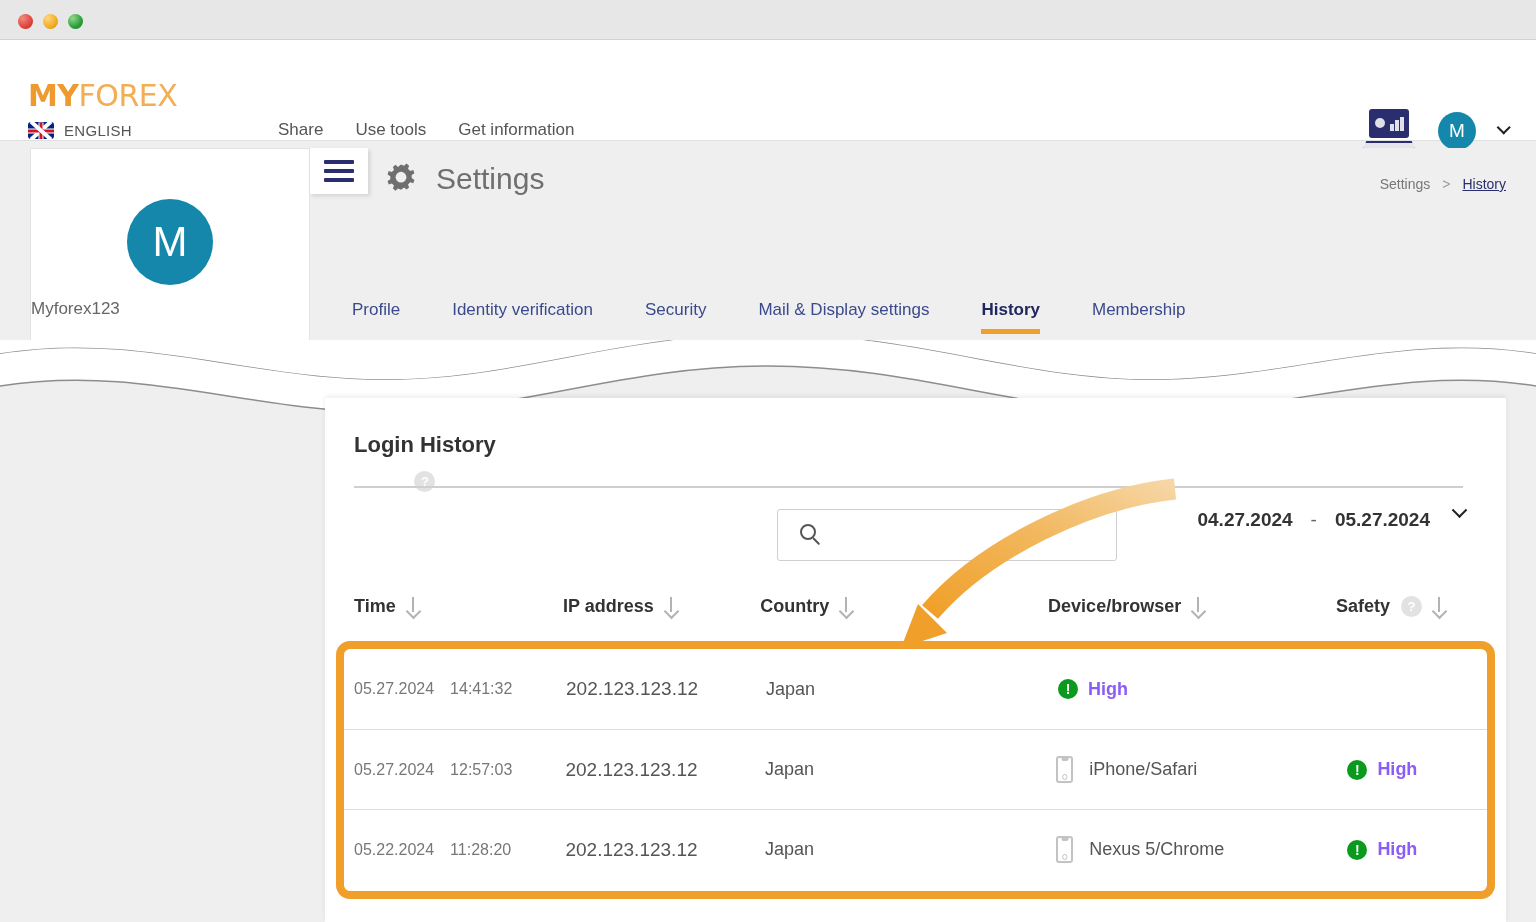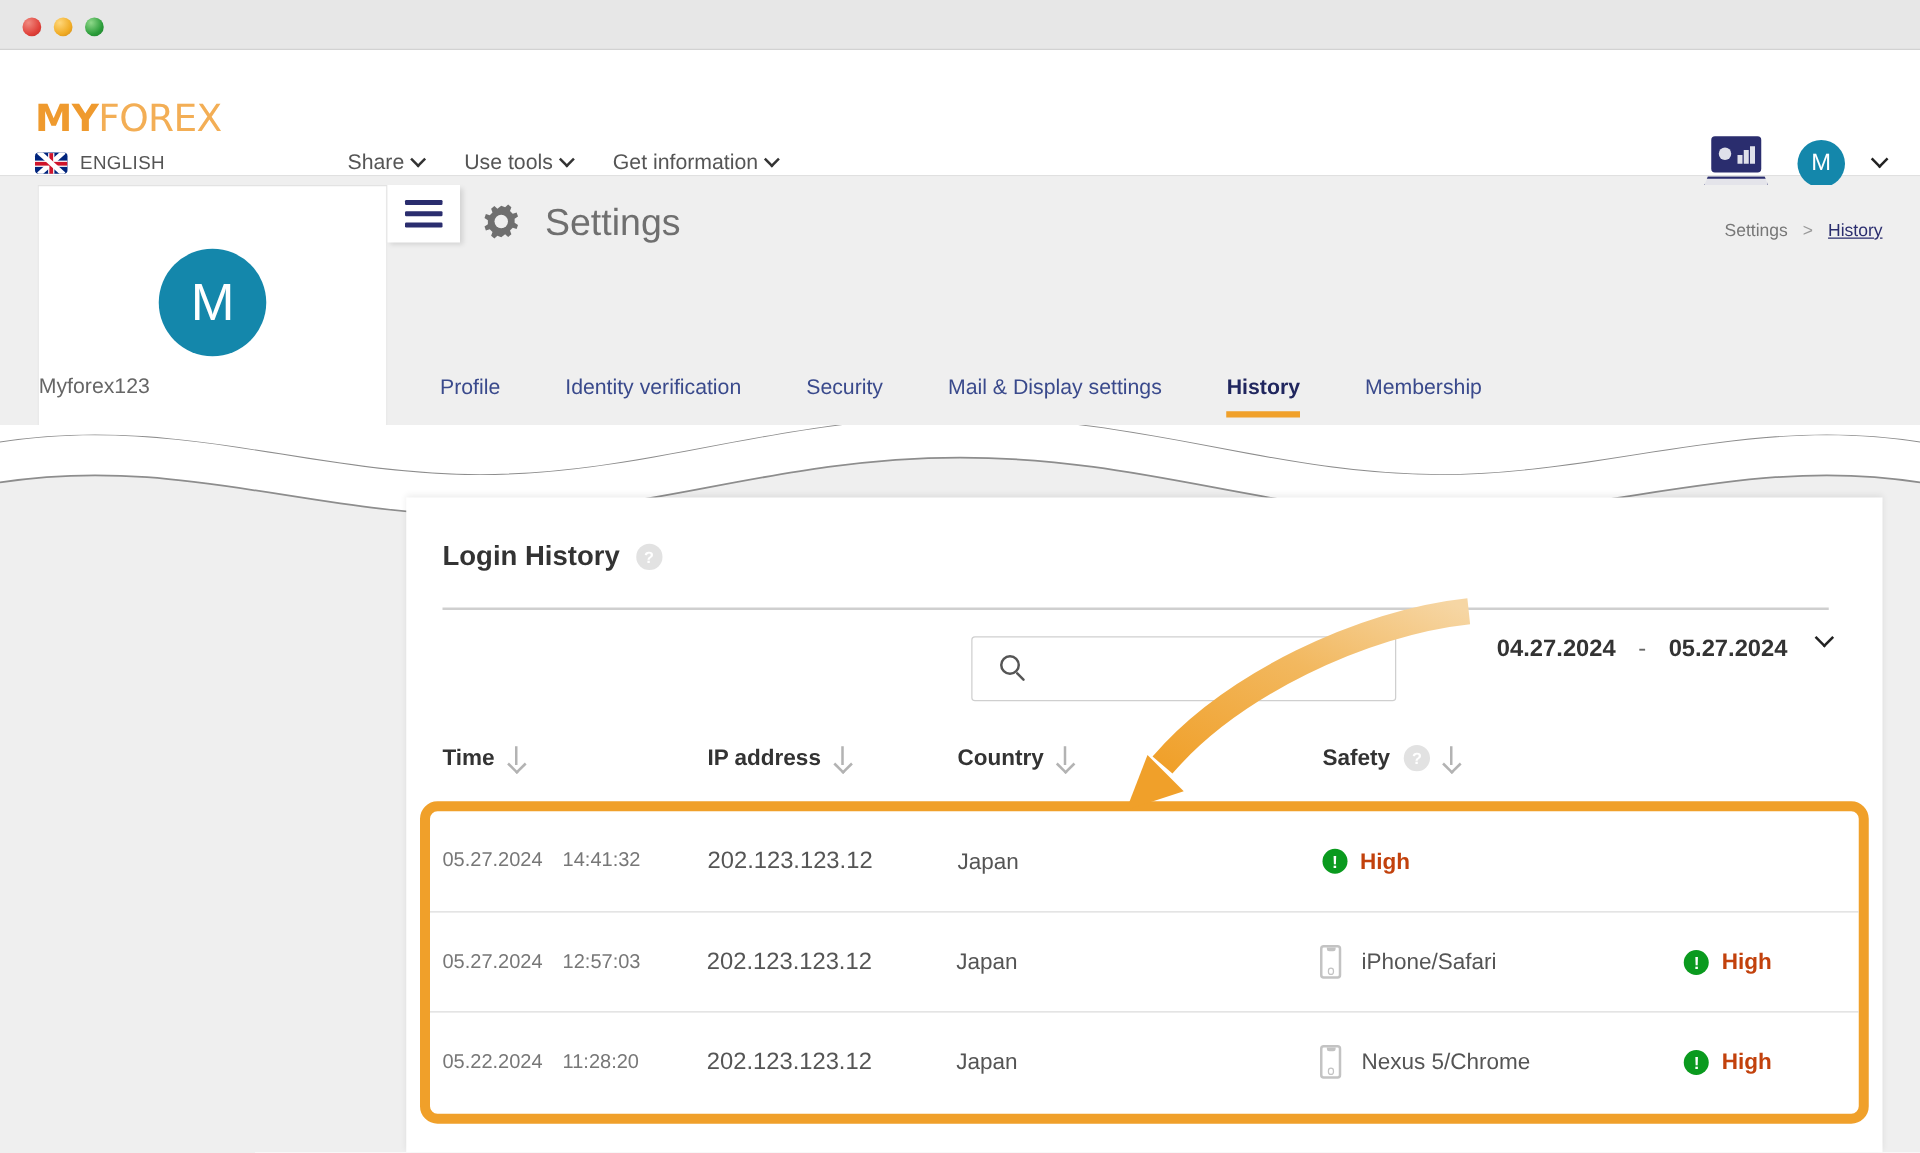--- a/index.html
+++ b/index.html
@@ -59,22 +59,22 @@
     background: #cf142b; transform: translateY(-50%);
   }
   .flag u:after {
     content: ""; position: absolute; left: 50%; top: -7px; width: 3px; height: 17px;
     background: #cf142b; transform: translateX(-50%);
   }
   .langtext { font-size: 15px; color: #555; letter-spacing: .3px; }
 
   .navmenu { position: absolute; left: 278px; top: 80px; display: flex; gap: 32px; }
   .navitem {
-    display: flex; align-items: center; gap: 7px;
-    font-size: 17px; color: #555; cursor: pointer;
+    display: flex; gap: 24px;
+    font-size: 17px; color: #555; cursor: pointer; flex-direction: column;
   }
   .chev { width: 9px; height: 9px; border-right: 2.2px solid #333; border-bottom: 2.2px solid #333;
           transform: rotate(45deg) translate(-2px,-2px); }
 
   .headright { position: absolute; right: 28px; top: 69px; display: flex; align-items: center; gap: 22px; }
   .laptop { width: 54px; height: 44px; position: relative; }
   .laptop .screen {
     position: absolute; left: 7px; top: 0; width: 40px; height: 29px;
     background: #2a2d6e; border-radius: 3px;
   }
@@ -159,21 +159,21 @@
   }
 
   
   .wave { position: absolute; left: 0; top: 340px; width: 1536px; height: 82px; }
 
   
   .content {
     position: absolute; left: 325px; top: 398px; width: 1181px; height: 524px;
     background: #fff; box-shadow: 0 -2px 5px rgba(0,0,0,.07);
   }
-  .sect-title { position: absolute; left: 29px; top: 34px; display: flex; align-items: center; gap: 13px; }
+  .sect-title { position: absolute; left: 29px; top: 34px; display: flex; align-items: center; gap: 13px; flex-direction: column; }
   .sect-title .t { font-size: 22px; font-weight: 700; color: #333; }
   .help {
     width: 21px; height: 21px; border-radius: 50%; background: #e2e2e2; color: #fff;
     font-size: 13px; display: flex; align-items: center; justify-content: center;
     font-weight: 700; cursor: pointer;
   }
   .sect-rule { position: absolute; left: 29px; top: 88px; width: 1109px; height: 2px; background: #cfcfcf; }
 
   .searchbox {
     position: absolute; left: 452px; top: 111px; width: 340px; height: 52px;
@@ -236,21 +236,21 @@
   .phone:before { content:""; position:absolute; left:50%; top:0; transform:translateX(-50%);
                   width:7px; height:2.5px; background:#c3c3c3; border-radius:0 0 2px 2px; }
   .phone:after { content:""; position:absolute; left:50%; bottom:1.5px; transform:translateX(-50%);
                  width:3.5px; height:3.5px; border:1.3px solid #c3c3c3; border-radius:50%; }
 
   .badge-ex {
     width: 20px; height: 20px; border-radius: 50%; background: #0a9a1e; color: #fff;
     font-size: 14px; font-weight: 700; display: flex; align-items: center; justify-content: center;
     line-height: 1;
   }
-  .safety-label { font-size: 18px; font-weight: 700; color: #c2410c; }
+  .safety-label { font-size: 18px; font-weight: 700; color: #8b5cf6; }
 
   
   .annot { position: absolute; left: 0; top: 0; width: 1536px; height: 922px; pointer-events: none; }
 </style>
 </head>
 <body>
 
 <div id="root">
 
   <div class="titlebar">
@@ -381,20 +381,24 @@
       <div class="th c-time">
         <span>Time</span>
         <span class="sortarrow"></span>
       </div>
       <div class="th c-ip">
         <span>IP address</span>
         <span class="sortarrow"></span>
       </div>
       <div class="th c-ctry">
         <span>Country</span>
+        <span class="sortarrow"></span>
+      </div>
+      <div class="th c-dev">
+        <span>Device/browser</span>
         <span class="sortarrow"></span>
       </div>
       <div class="th c-safe">
         <span>Safety</span>
         <span class="help">?</span>
         <span class="sortarrow"></span>
       </div>
     </div>
 
     <div class="tablebox">

